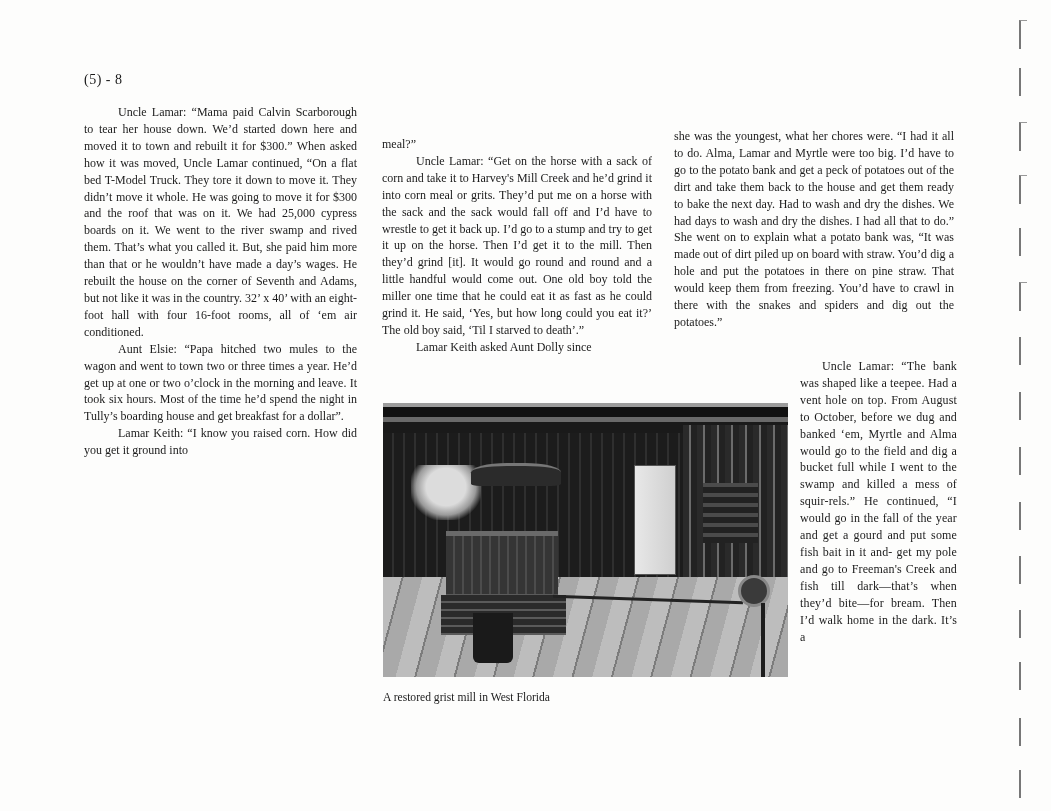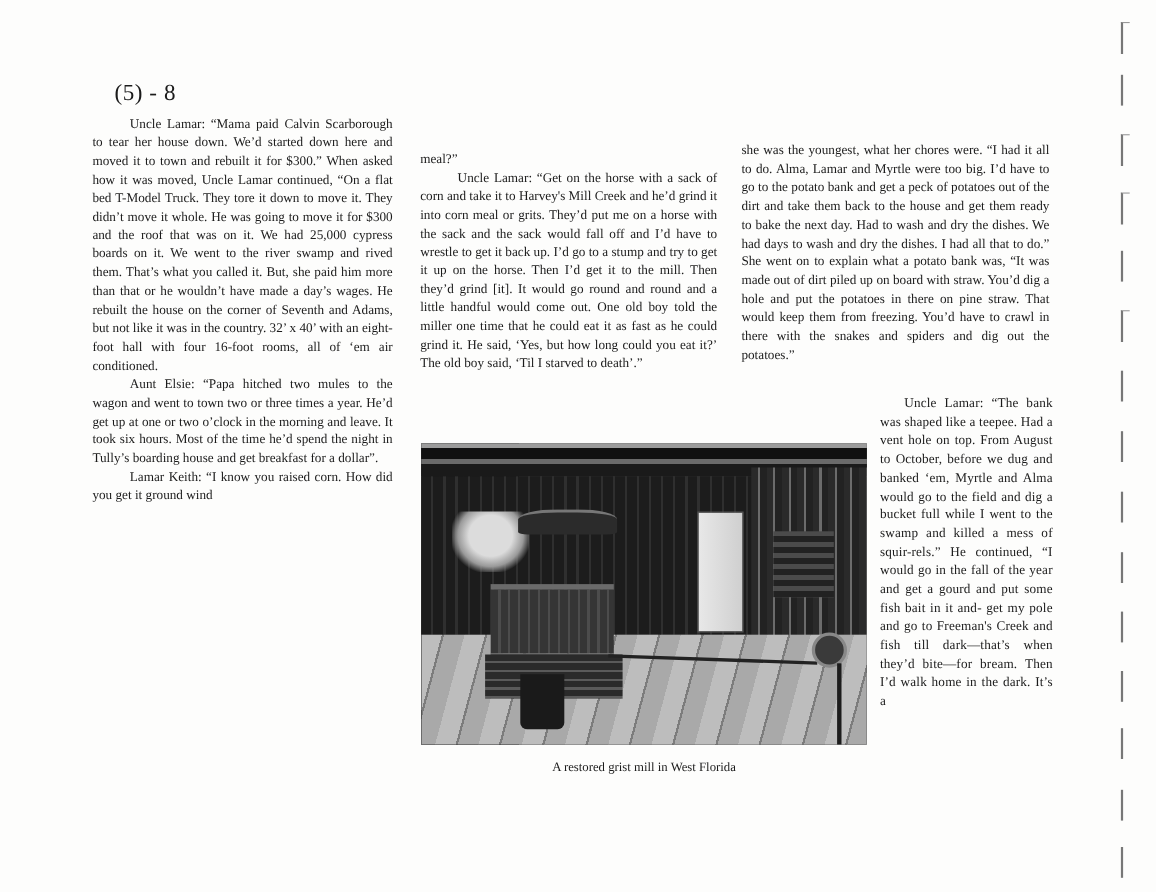--- a/index.html
+++ b/index.html
@@ -1,21 +1,21 @@
 <!DOCTYPE html>
 <html><head>
 <meta charset="utf-8">
 <style>
   html, body { margin:0; padding:0; }
   body {
     width:1051px; height:811px; position:relative; overflow:hidden;
     background:#fdfdfc; color:#1b1b1b;
     font-family: "Liberation Serif", "DejaVu Serif", serif;
   }
-  .page-num { position:absolute; left:84px; top:72px; font-size:21px; letter-spacing:0.5px;margin-left:20px; }
+  .page-num { position:absolute; left:84px; top:72px; font-size:14px; letter-spacing:0.5px; }
   .col { position:absolute; font-size:12px; line-height:16.9px; text-align:justify; }
   .col p { margin:0; text-indent:34px; }
   .col p.noindent { text-indent:0;margin-top:32px; }
   #col1 { left:84px; top:104px; width:273px; }
   #col2 { left:382px; top:104px; width:270px; }
   #col3 { left:674px; top:96px; width:280px; }
   #col3b { left:800px; top:358px; width:157px; line-height:16.9px; letter-spacing:0.15px; }
   #col3b p { text-indent:22px; }
   .photo {
     position:absolute; left:383px; top:403px; width:405px; height:274px;
@@ -56,39 +56,40 @@
     border-top:5px solid #6a6a6a; border-bottom:5px solid #5a5a5a;
   }
   .photo .base {
     position:absolute; left:58px; top:192px; width:125px; height:40px;
     background: repeating-linear-gradient(180deg, #2a2a2a 0 6px, #5a5a5a 6px 8px);
   }
   .photo .bucket { position:absolute; left:90px; top:210px; width:40px; height:50px; background:#1a1a1a; border-radius:0 0 6px 6px; }
   .photo .shaft { position:absolute; left:170px; top:195px; width:190px; height:3px; background:#222; transform:rotate(2deg); }
   .photo .wheel { position:absolute; left:355px; top:172px; width:26px; height:26px; border-radius:50%; background:#3a3a3a; border:3px solid #888; }
   .photo .post { position:absolute; left:378px; top:200px; width:4px; height:74px; background:#1c1c1c; }
-  .caption { position:absolute; left:383px; top:691px; width:405px; text-align:center; font-size:11.6px; }
+  .caption { position:absolute; left:383px; top:691px; width:405px; text-align:left; font-size:11.6px; }
   .binding-marks { position:absolute; left:1019px; top:0; width:20px; height:811px; }
   .binding-marks .mark { position:absolute; left:0; width:6px; height:28px; border-left:2px solid #777; }
   .binding-marks .mark.top { border-top:1px solid #999; }
 </style>
 </head>
 <body>
 
 <div class="page-num">(5) - 8</div>
 
 <div id="col1" class="col">
   <p>Uncle Lamar: “Mama paid Calvin Scarborough to tear her house down. We’d started down here and moved it to town and rebuilt it for $300.” When asked how it was moved, Uncle Lamar continued, “On a flat bed T-Model Truck. They tore it down to move it. They didn’t move it whole. He was going to move it for $300 and the roof that was on it. We had 25,000 cypress boards on it. We went to the river swamp and rived them. That’s what you called it. But, she paid him more than that or he wouldn’t have made a day’s wages. He rebuilt the house on the corner of Seventh and Adams, but not like it was in the country. 32’ x 40’ with an eight-foot hall with four 16-foot rooms, all of ‘em air conditioned.</p>
   <p>Aunt Elsie: “Papa hitched two mules to the wagon and went to town two or three times a year. He’d get up at one or two o’clock in the morning and leave. It took six hours. Most of the time he’d spend the night in Tully’s boarding house and get breakfast for a dollar”.</p>
-  <p>Lamar Keith: “I know you raised corn. How did you get it ground wind</p>
+  <p>Lamar Keith: “I know you raised corn. How did you get it ground into</p>
 </div>
 
 <div id="col2" class="col">
   <p class="noindent">meal?”</p>
   <p>Uncle Lamar: “Get on the horse with a sack of corn and take it to Harvey's Mill Creek and he’d grind it into corn meal or grits. They’d put me on a horse with the sack and the sack would fall off and I’d have to wrestle to get it back up. I’d go to a stump and try to get it up on the horse. Then I’d get it to the mill. Then they’d grind [it]. It would go round and round and a little handful would come out. One old boy told the miller one time that he could eat it as fast as he could grind it. He said, ‘Yes, but how long could you eat it?’ The old boy said, ‘Til I starved to death’.”</p>
+  <p>Lamar Keith asked Aunt Dolly since</p>
 </div>
 
 <div id="col3" class="col">
   <p class="noindent">she was the youngest, what her chores were. “I had it all to do. Alma, Lamar and Myrtle were too big. I’d have to go to the potato bank and get a peck of potatoes out of the dirt and take them back to the house and get them ready to bake the next day. Had to wash and dry the dishes. We had days to wash and dry the dishes. I had all that to do.” She went on to explain what a potato bank was, “It was made out of dirt piled up on board with straw. You’d dig a hole and put the potatoes in there on pine straw. That would keep them from freezing. You’d have to crawl in there with the snakes and spiders and dig out the potatoes.”</p>
 </div>
 
 <div id="col3b" class="col">
   <p>Uncle Lamar: “The bank was shaped like a teepee. Had a vent hole on top. From August to October, before we dug and banked ‘em, Myrtle and Alma would go to the field and dig a bucket full while I went to the swamp and killed a mess of squir-rels.” He continued, “I would go in the fall of the year and get a gourd and put some fish bait in it and- get my pole and go to Freeman's Creek and fish till dark—that’s when they’d bite—for bream. Then I’d walk home in the dark. It’s a</p>
 </div>
 

